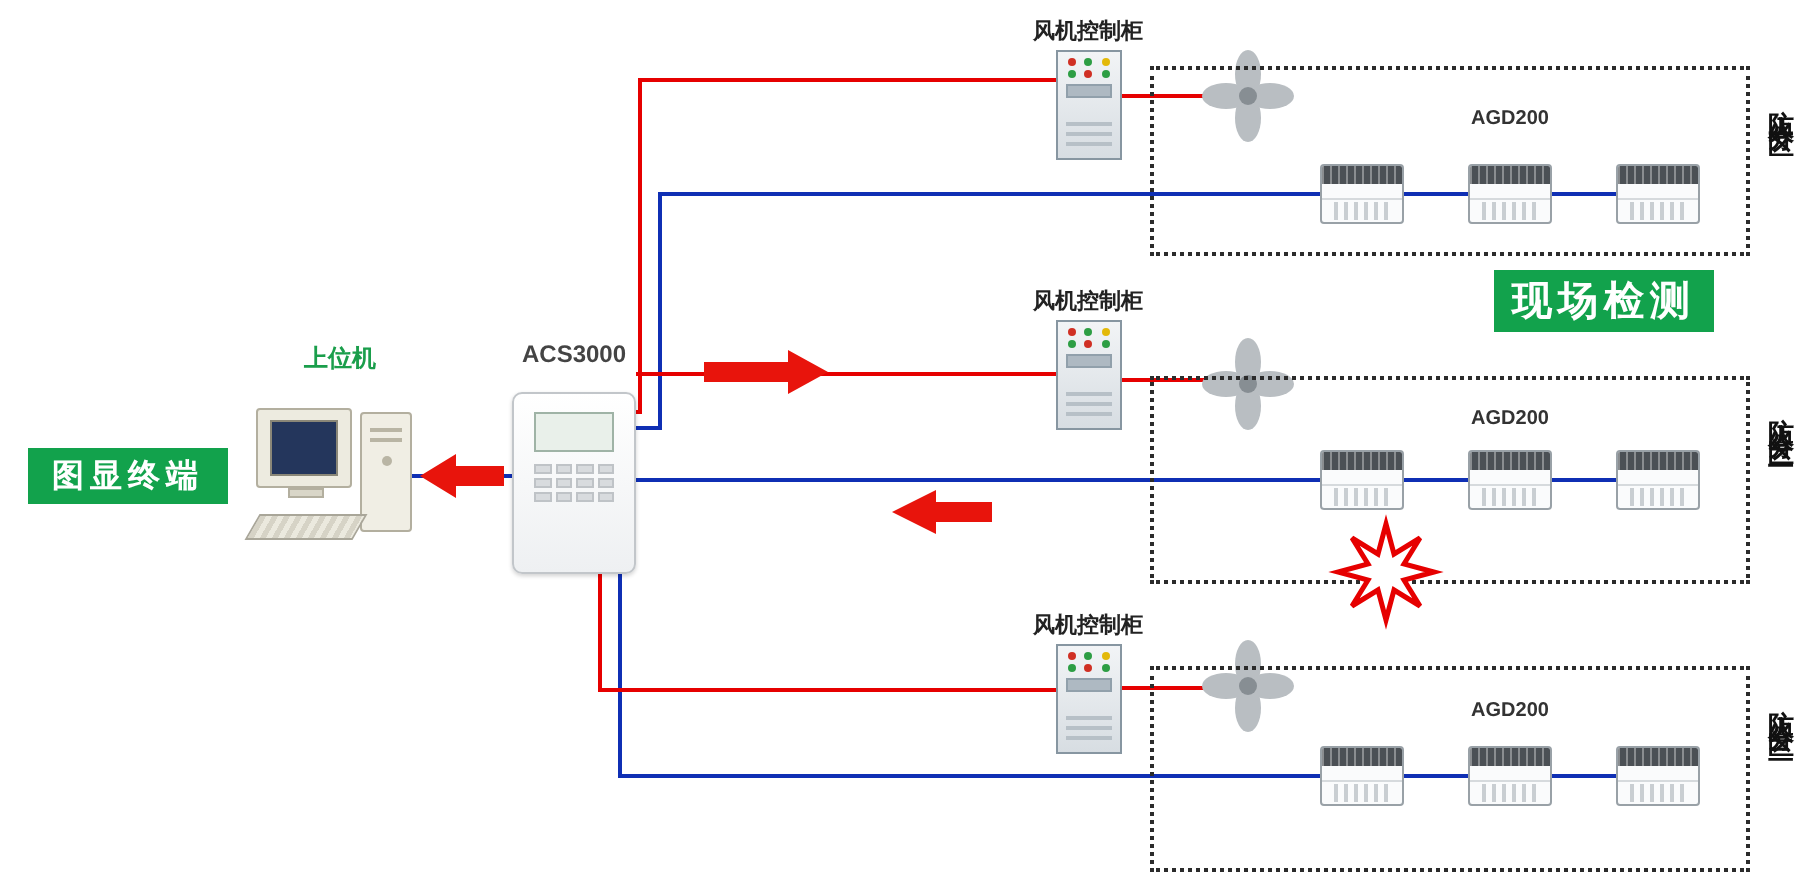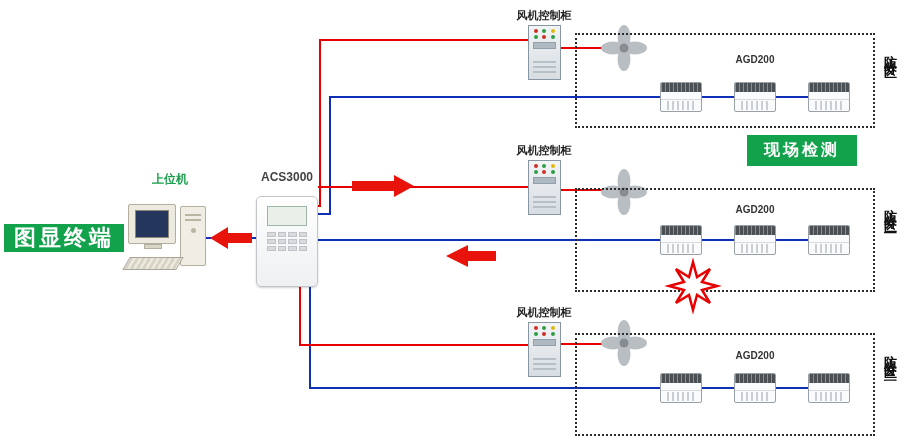--- a/index.html
+++ b/index.html
@@ -211,22 +211,22 @@
       <div class="det-top"></div>
       <div class="det-mid"></div>
       <div class="det-vent"></div>
     </div>
   <div class="device detector" style="left:808px;top:373px">
       <div class="det-top"></div>
       <div class="det-mid"></div>
       <div class="det-vent"></div>
     </div>
 
-  <div class="green-label" style="left:4px;top:224px;width:120px;height:28px;font-size:22px">图显终端</div>
-  <div class="green-label" style="left:747px;top:135px;width:110px;height:31px;font-size:16px">现场检测</div>
+  <div class="green-label" style="left:14px;top:224px;width:100px;height:28px;font-size:16px">图显终端</div>
+  <div class="green-label" style="left:747px;top:135px;width:110px;height:31px;font-size:20px">现场检测</div>
 
   <div class="small-label" style="left:140px;top:171px;width:60px;font-size:12px;color:#1a9e4b">上位机</div>
   <div class="small-label" style="left:256px;top:170px;width:62px;font-size:12px;color:#444">ACS3000</div>
 
   <div class="small-label" style="left:504px;top:8px;width:80px;font-size:11px;color:#222">风机控制柜</div>
   <div class="small-label" style="left:504px;top:143px;width:80px;font-size:11px;color:#222">风机控制柜</div>
   <div class="small-label" style="left:504px;top:305px;width:80px;font-size:11px;color:#222">风机控制柜</div>
 
   <div class="small-label" style="left:725px;top:54px;width:60px;font-size:10px;color:#333">AGD200</div>
   <div class="small-label" style="left:725px;top:204px;width:60px;font-size:10px;color:#333">AGD200</div>

